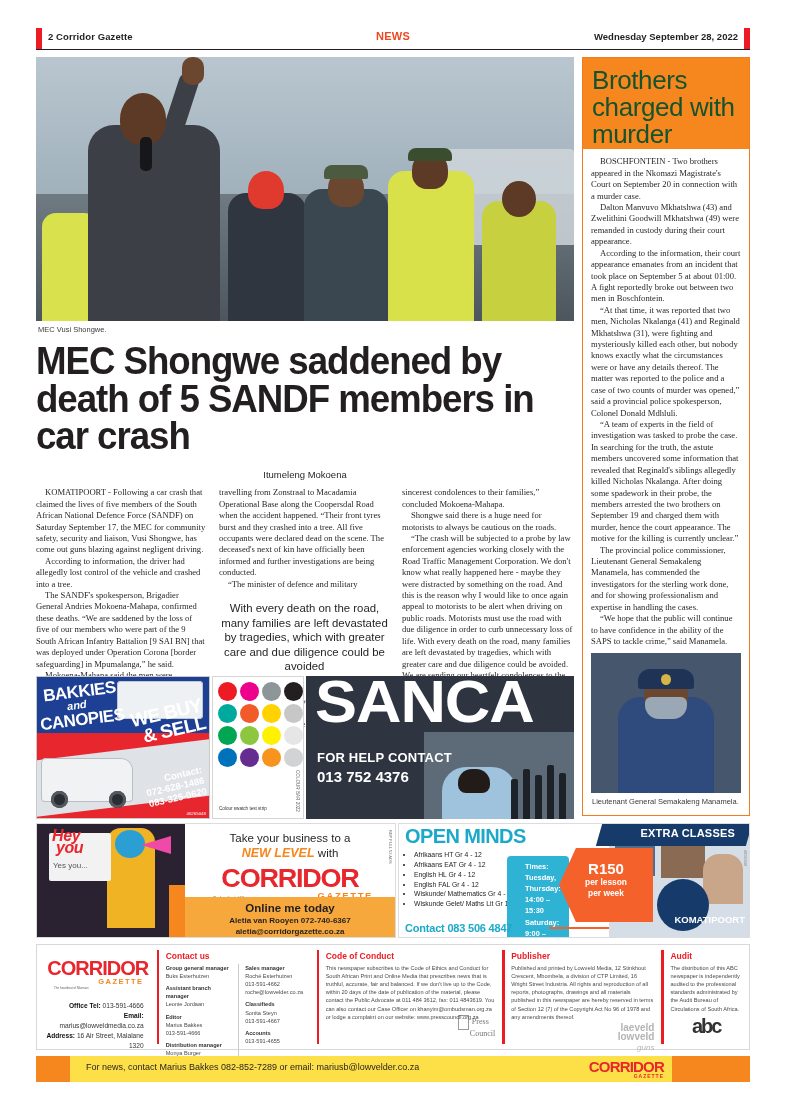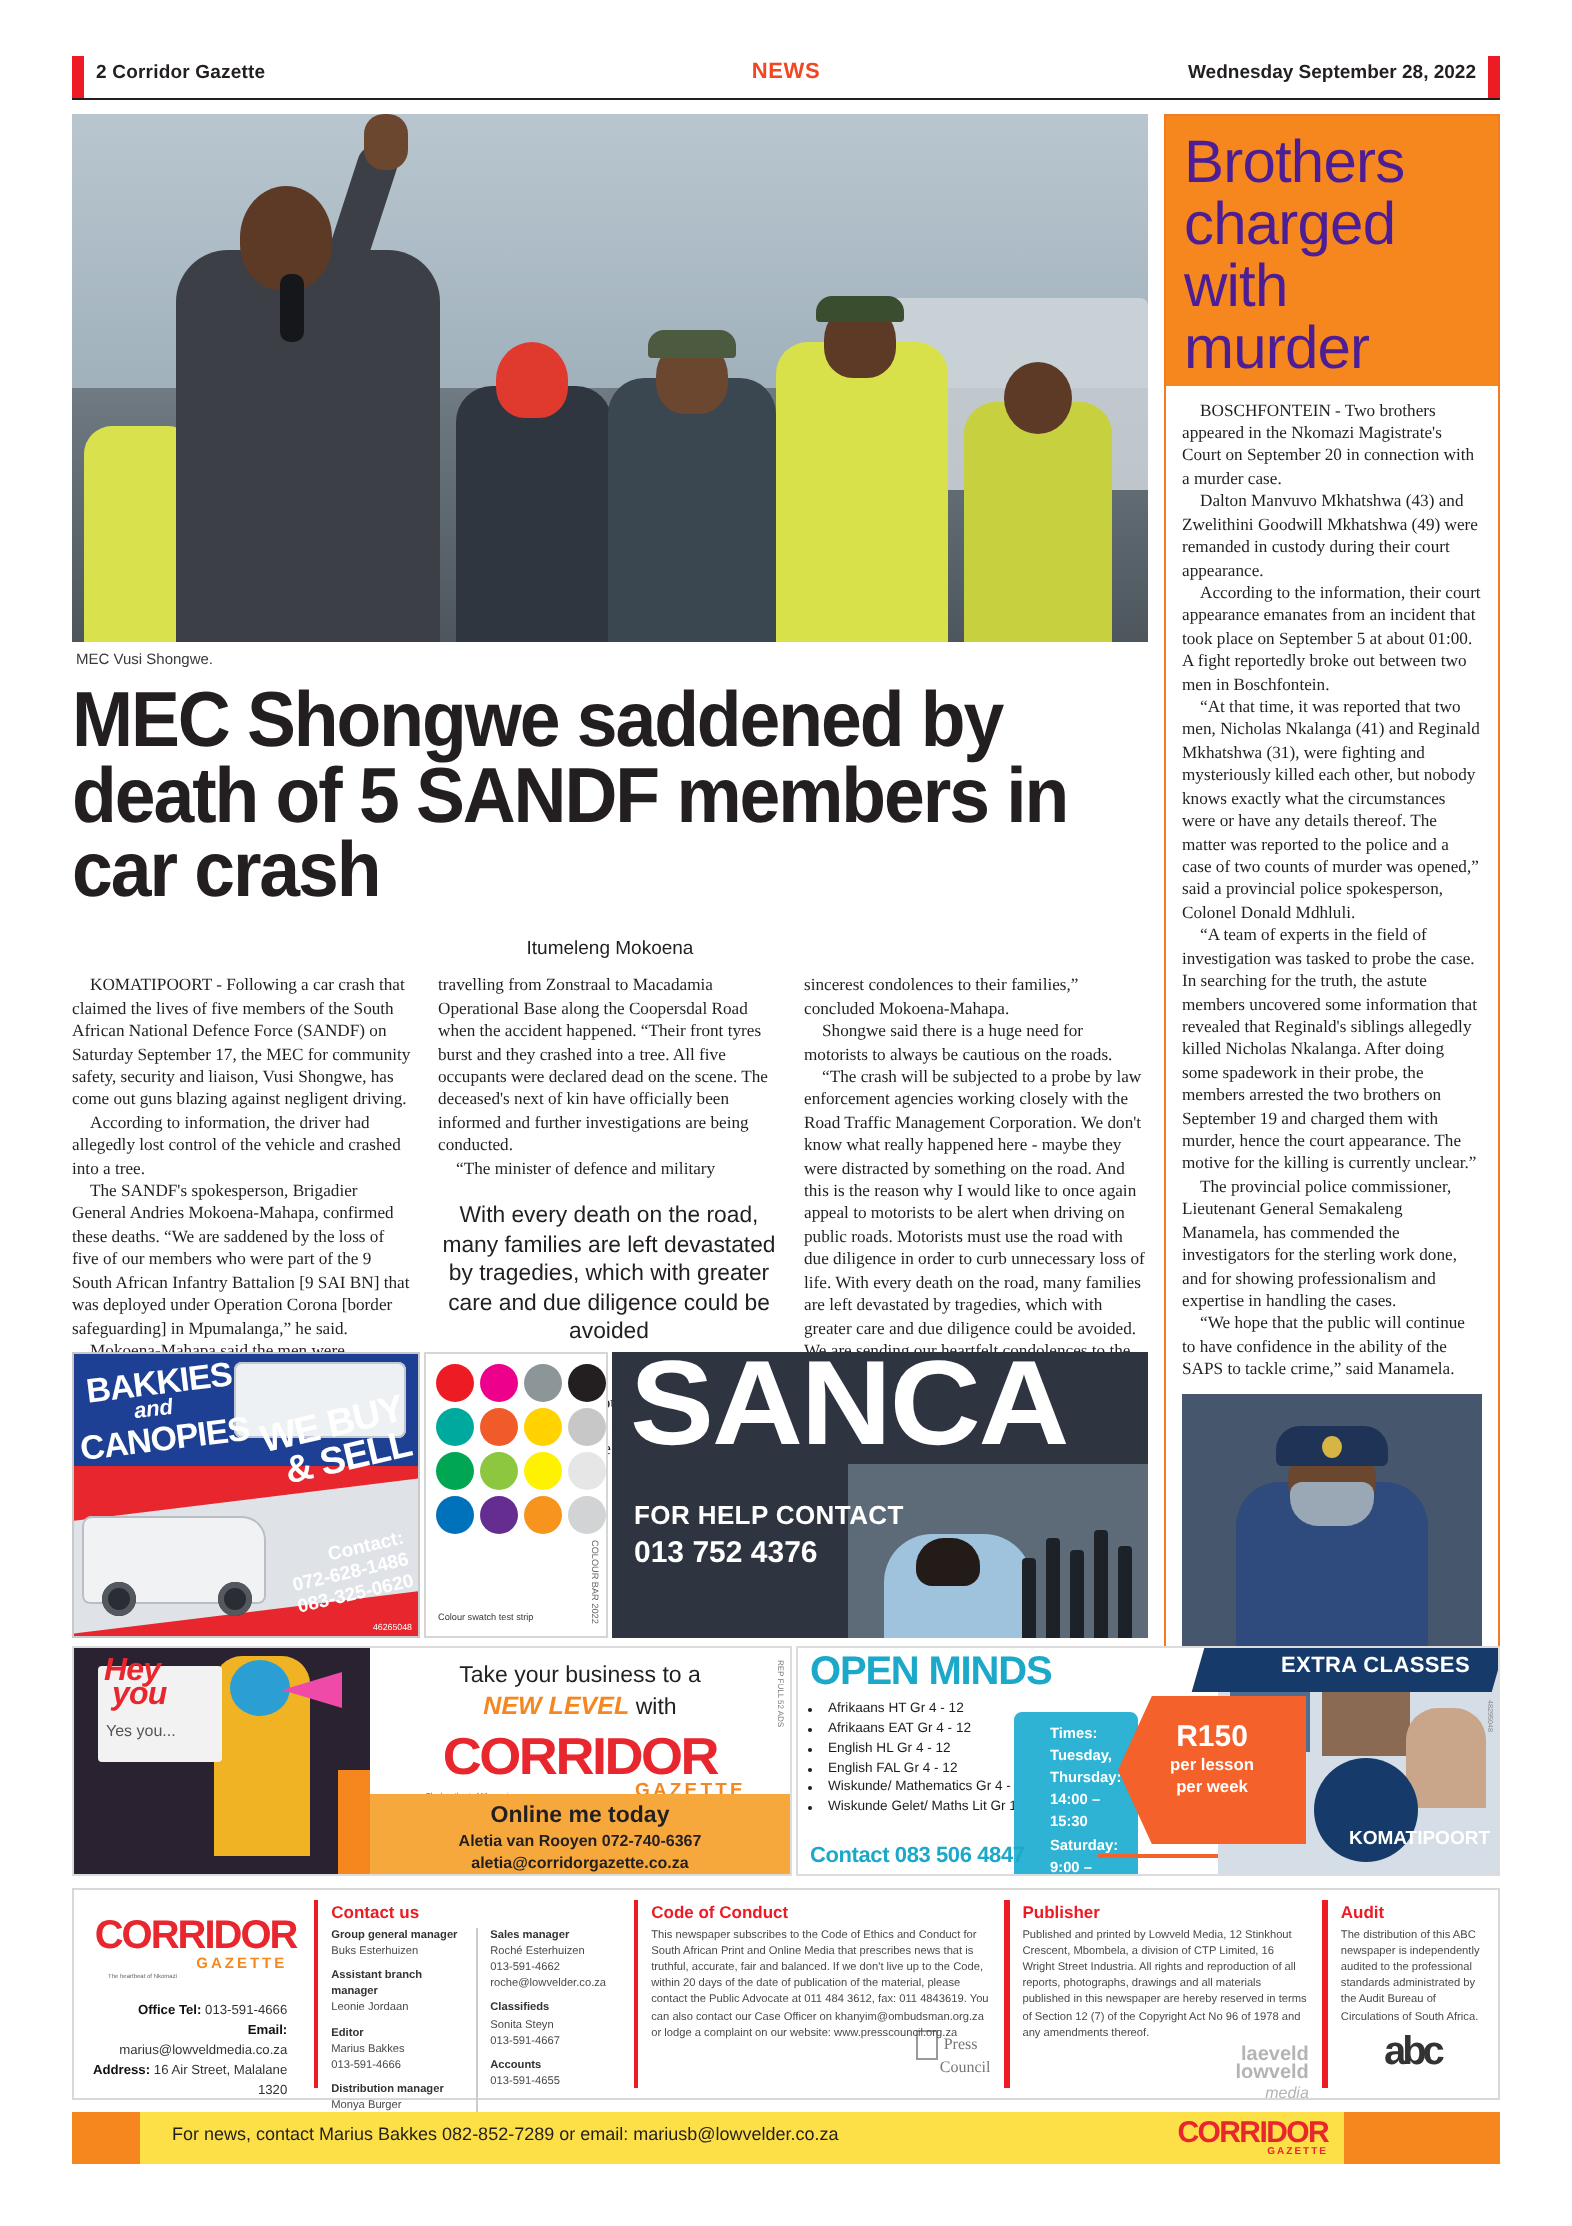--- a/index.html
+++ b/index.html
@@ -26,21 +26,21 @@
   .byline{text-align:center;font-size:9.5px;color:#231f20;margin:14px 0 7px 0;font-family:"Liberation Sans",sans-serif;}
 
   .cols{display:flex;gap:12px;margin-top:2px;}
   .col{width:171px;}
   .col p{font-family:"Liberation Serif",serif;font-size:8.6px;line-height:1.33;color:#231f20;margin:0;text-indent:9px;text-align:left;}
   .col p.noind{text-indent:0;}
   .pullquote{font-family:"Liberation Sans",sans-serif;font-size:11.4px;line-height:1.28;color:#231f20;text-align:center;margin:11px 0 11px 0;}
 
   
   .rail{position:absolute;left:582px;top:57px;width:168px;border:1.6px solid #f47b20;box-sizing:border-box;background:#fff;}
-  .rail-head{background:#f6871f;color:#4c1d95;font-size:30px;line-height:1.03;font-weight:normal;padding:9px 9px 2px 9px;letter-spacing:-.4px;}
+  .rail-head{background:#f6871f;color:#14532d;font-size:26px;line-height:1.03;font-weight:normal;padding:9px 9px 2px 9px;letter-spacing:-.4px;}
   .rail-body{padding:7px 8px 6px 8px;}
   .rail-body p{font-family:"Liberation Serif",serif;font-size:8.6px;line-height:1.33;color:#231f20;margin:0;text-indent:9px;}
   .rail-photo{width:100%;height:140px;margin-top:6px;background:#46566c;position:relative;overflow:hidden;}
   .rail-cap{font-size:7.5px;color:#3a3a3a;line-height:1.3;padding:4px 1px 2px 1px;}
 
   
   .ad{position:absolute;box-sizing:border-box;overflow:hidden;}
   .ad-bakkies{left:36px;top:676px;width:174px;height:143px;border:1px solid #c9c9c9;}
   .ad-swatch{left:212px;top:676px;width:92px;height:143px;background:#fff;border:1px solid #d5d5d5;}
   .ad-sanca{left:306px;top:676px;width:268px;height:143px;background:#2e3440;text-align:center;}
@@ -435,21 +435,21 @@
         <span style="padding-left:12px;display:inline-block">Council</span>
       </div>
     </div>
 
     <div class="fcol" style="width:168px">
       <div class="fhead">Publisher</div>
       <div class="fbody">Published and printed by Lowveld Media, 12 Stinkhout Crescent, Mbombela, a division of CTP Limited, 16 Wright Street Industria. All rights and reproduction of all reports, photographs, drawings and all materials published in this newspaper are hereby reserved in terms of Section 12 (7) of the Copyright Act No 96 of 1978 and any amendments thereof.</div>
       <div class="laeveld">
         <span>laeveld</span><br>
         <span>lowveld</span><br>
-        <em>media</em>
+        <em>guns</em>
       </div>
     </div>
 
     <div class="fcol" style="width:92px">
       <div class="fhead">Audit</div>
       <div class="fbody">The distribution of this ABC newspaper is independently audited to the professional standards administrated by the Audit Bureau of Circulations of South Africa.</div>
       <div class="abc">abc</div>
     </div>
 
   </div>

